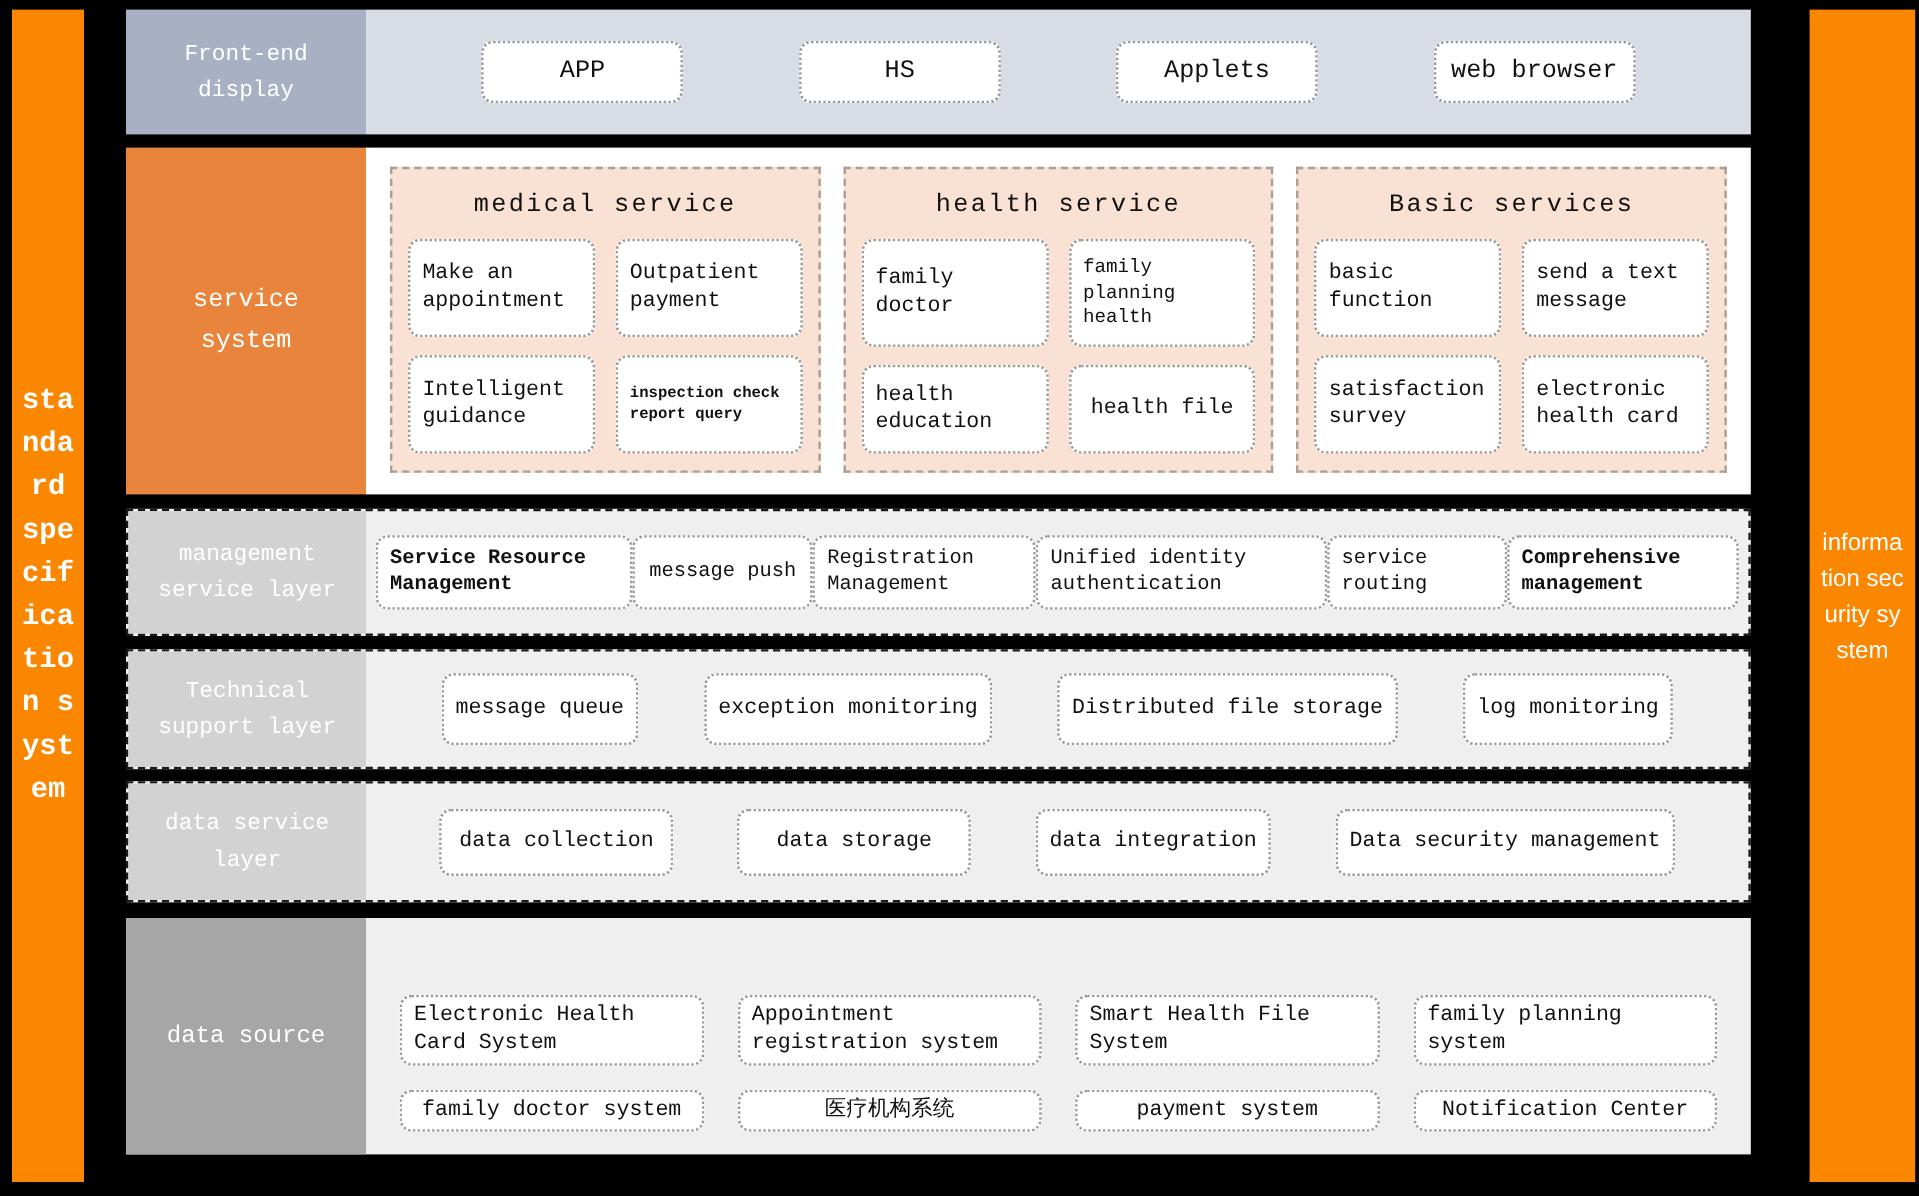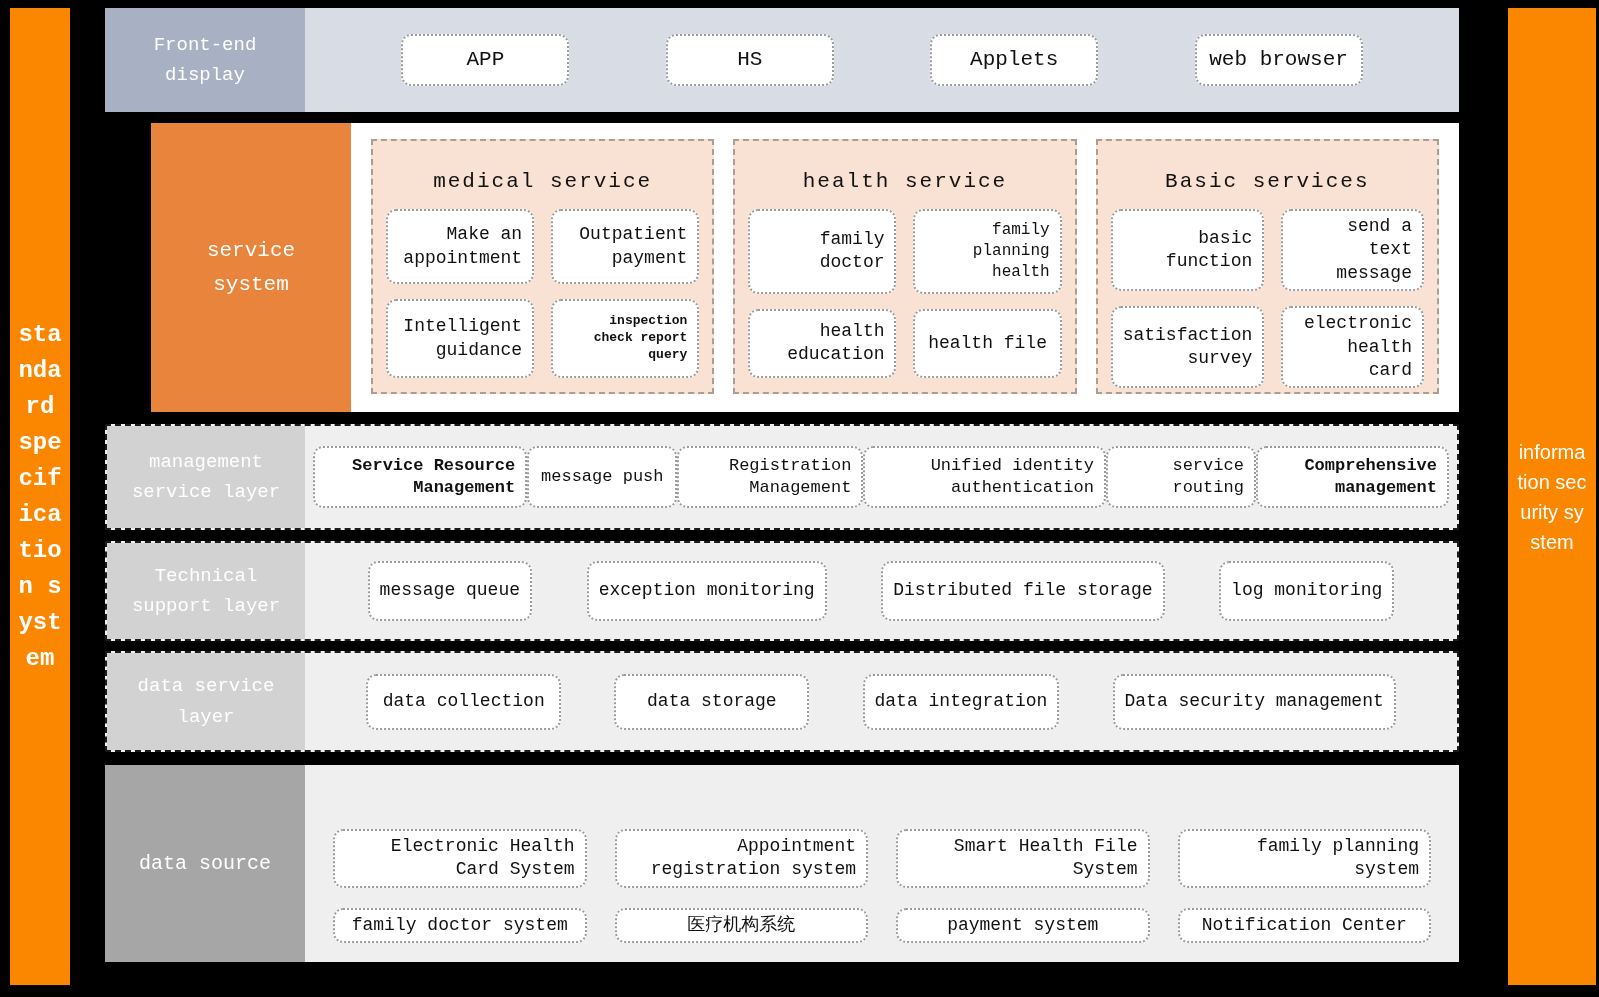--- a/index.html
+++ b/index.html
@@ -21,35 +21,35 @@
   .row  { display:flex; align-items:stretch; }
 
   .layer-label {
     width:200px; flex:none; color:#fff;
     display:flex; align-items:center; justify-content:center; text-align:center;
     font-size:19px; line-height:1.6; padding:0 12px; box-sizing:border-box;
   }
 
   .box {
     background:#fff; border:2px dotted #9b9b9b; border-radius:10px;
-    display:flex; align-items:center; justify-content:center; text-align:right;
+    display:flex; align-items:center; justify-content:center; text-align:left;
     padding:4px 10px; box-sizing:border-box; line-height:1.3; color:#111;
   }
 
   
   .row.frontend { height:104px; }
   .frontend .layer-label { background:#A8B1C3; }
   .frontend .items { flex:1; background:#D7DCE5; display:flex; align-items:center; justify-content:space-evenly; }
   .frontend .box { min-width:168px; min-height:52px; font-size:21px; }
 
   
   .row.service { height:289px; margin-top:11px; }
-  .service .layer-label { background:#E8843C; font-size:21px;margin-left:46px; }
+  .service .layer-label { background:#E8843C; font-size:21px; }
   .service .content { flex:1; background:#fff; display:flex; gap:19px; padding:16px 20px 18px; box-sizing:border-box; }
-  .group { flex:1; background:#F9E1D3; border:2px dashed #ab9f95; display:flex; flex-direction:column; padding:20px 13px 14px; box-sizing:border-box; }
+  .group { flex:1; background:#F9E1D3; border:2px dashed #ab9f95; display:flex; flex-direction:column; padding:10px 13px 14px; box-sizing:border-box; }
   .group-title { text-align:center; font-size:21px; margin:9px 0 16px; letter-spacing:2px; }
   .group-grid { display:grid; grid-template-columns:1fr 1fr; gap:15px 17px; flex:1; }
   .group .box { min-height:56px; font-size:18px; }
   .box.sm { font-size:13px; font-weight:bold; }
   .box.md { font-size:16px; }
 
   
   .row.dashed { background:#EFEFEF; border:2px dashed #1a1a1a; box-sizing:border-box; }
   .row.mgmt { height:106px; margin-top:12px; }
   .row.tech { height:100px; margin-top:11px; }

